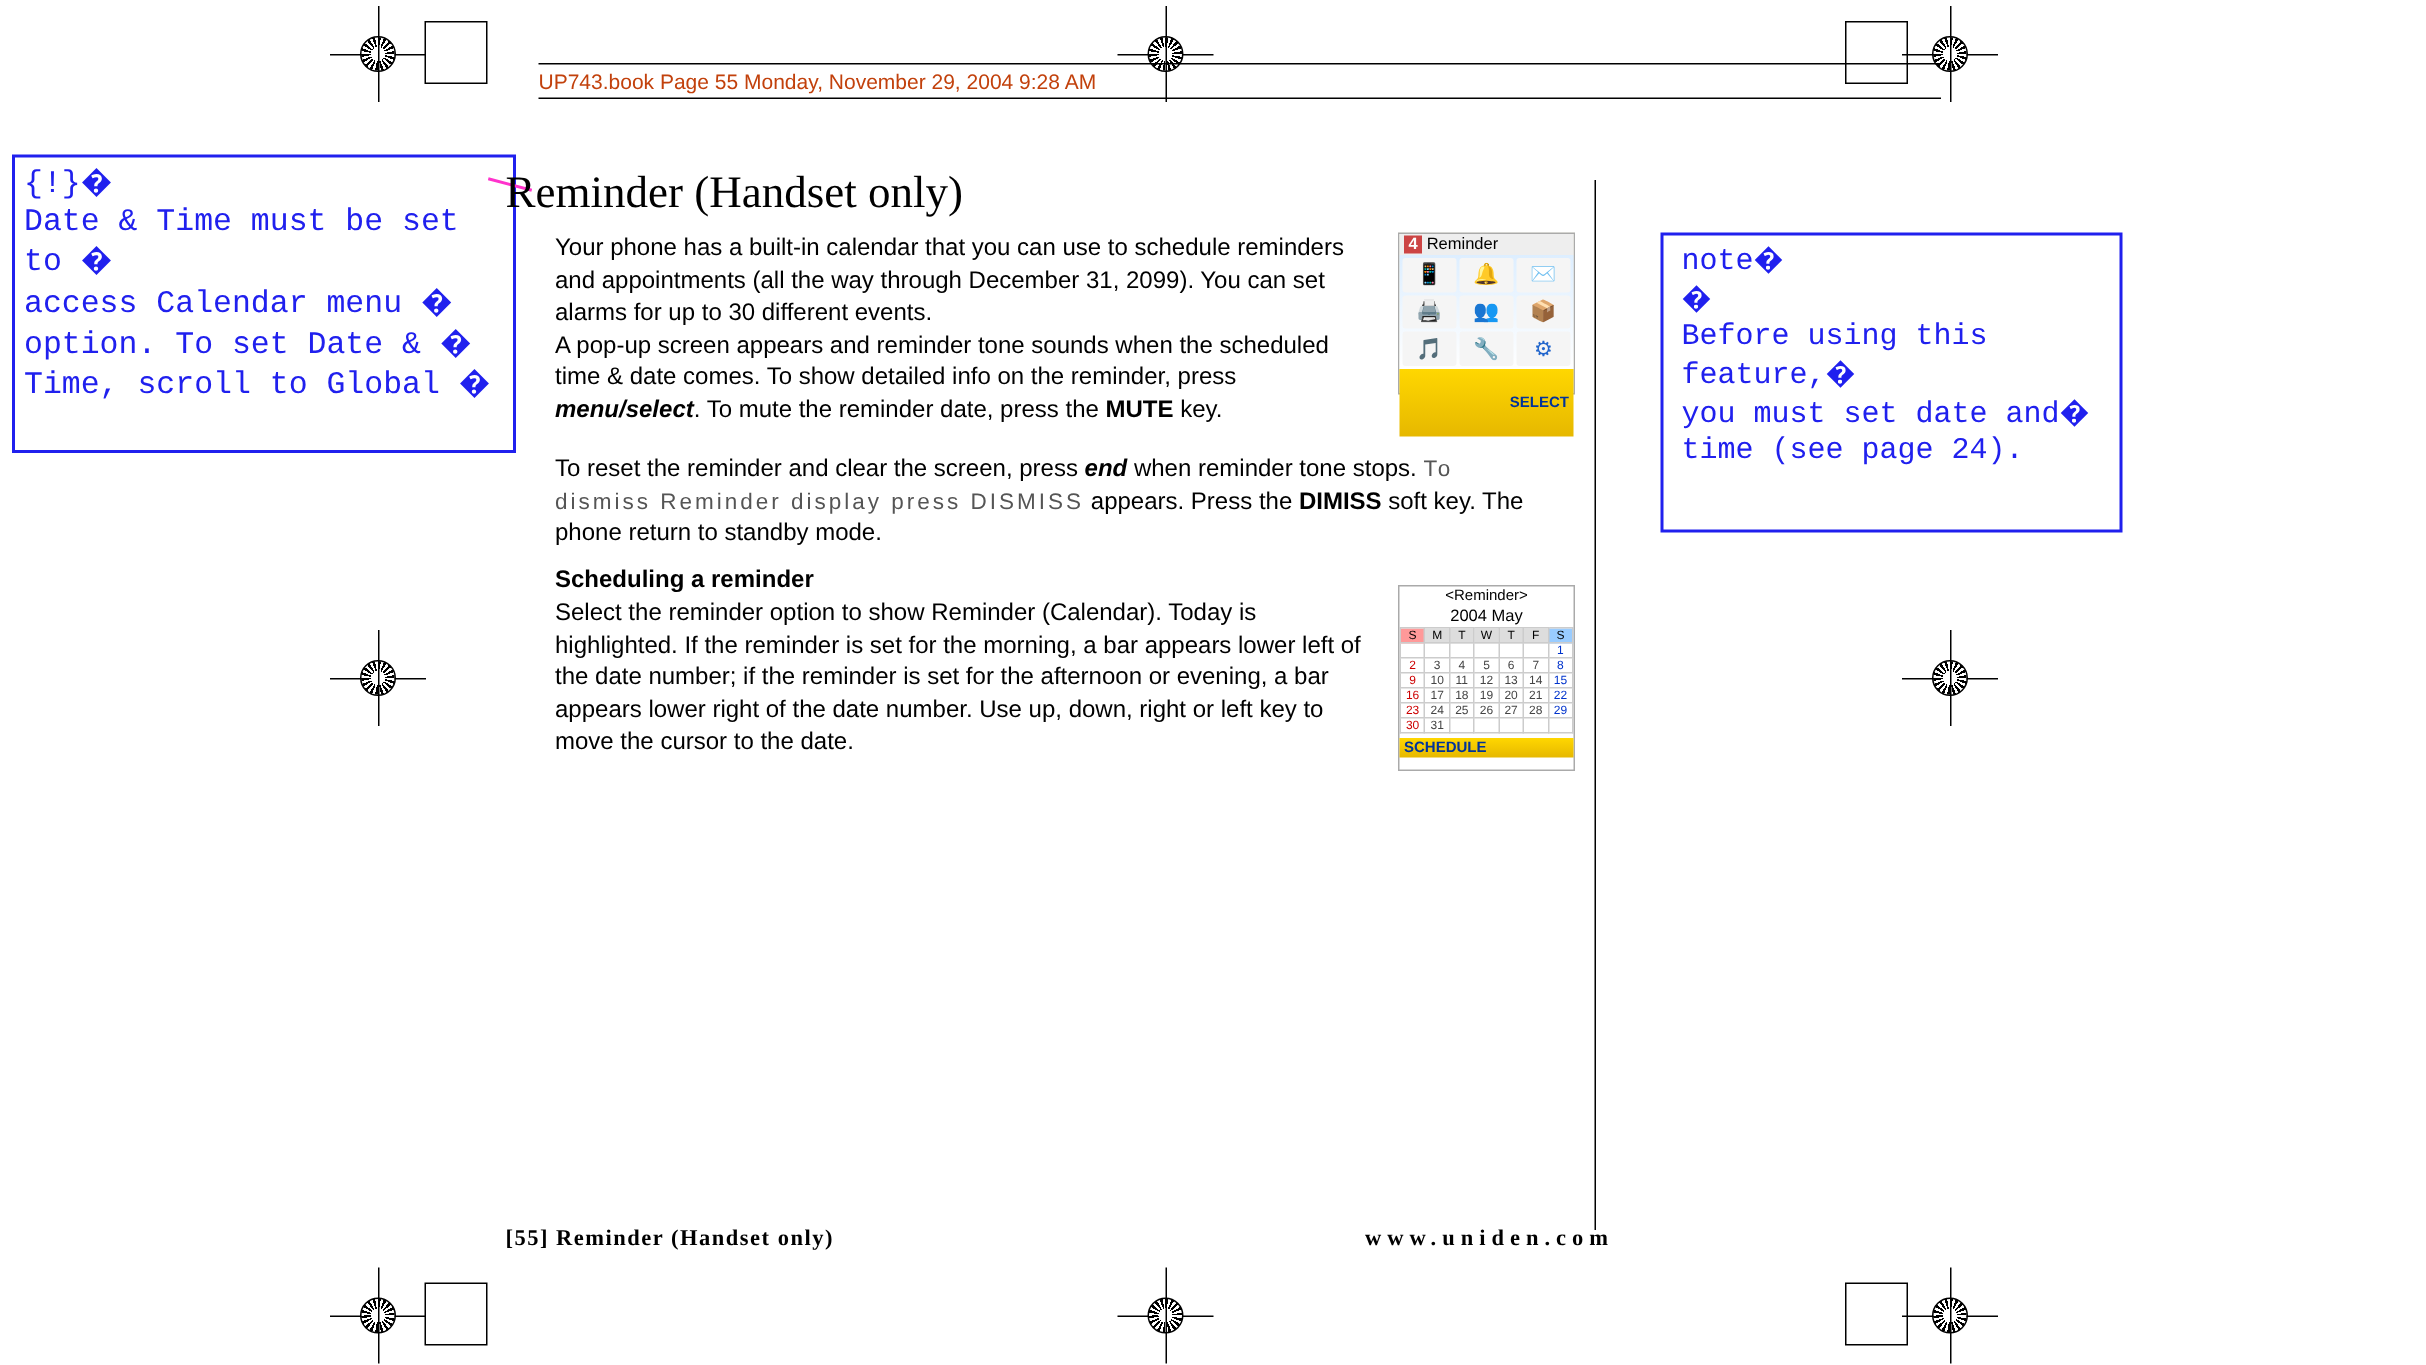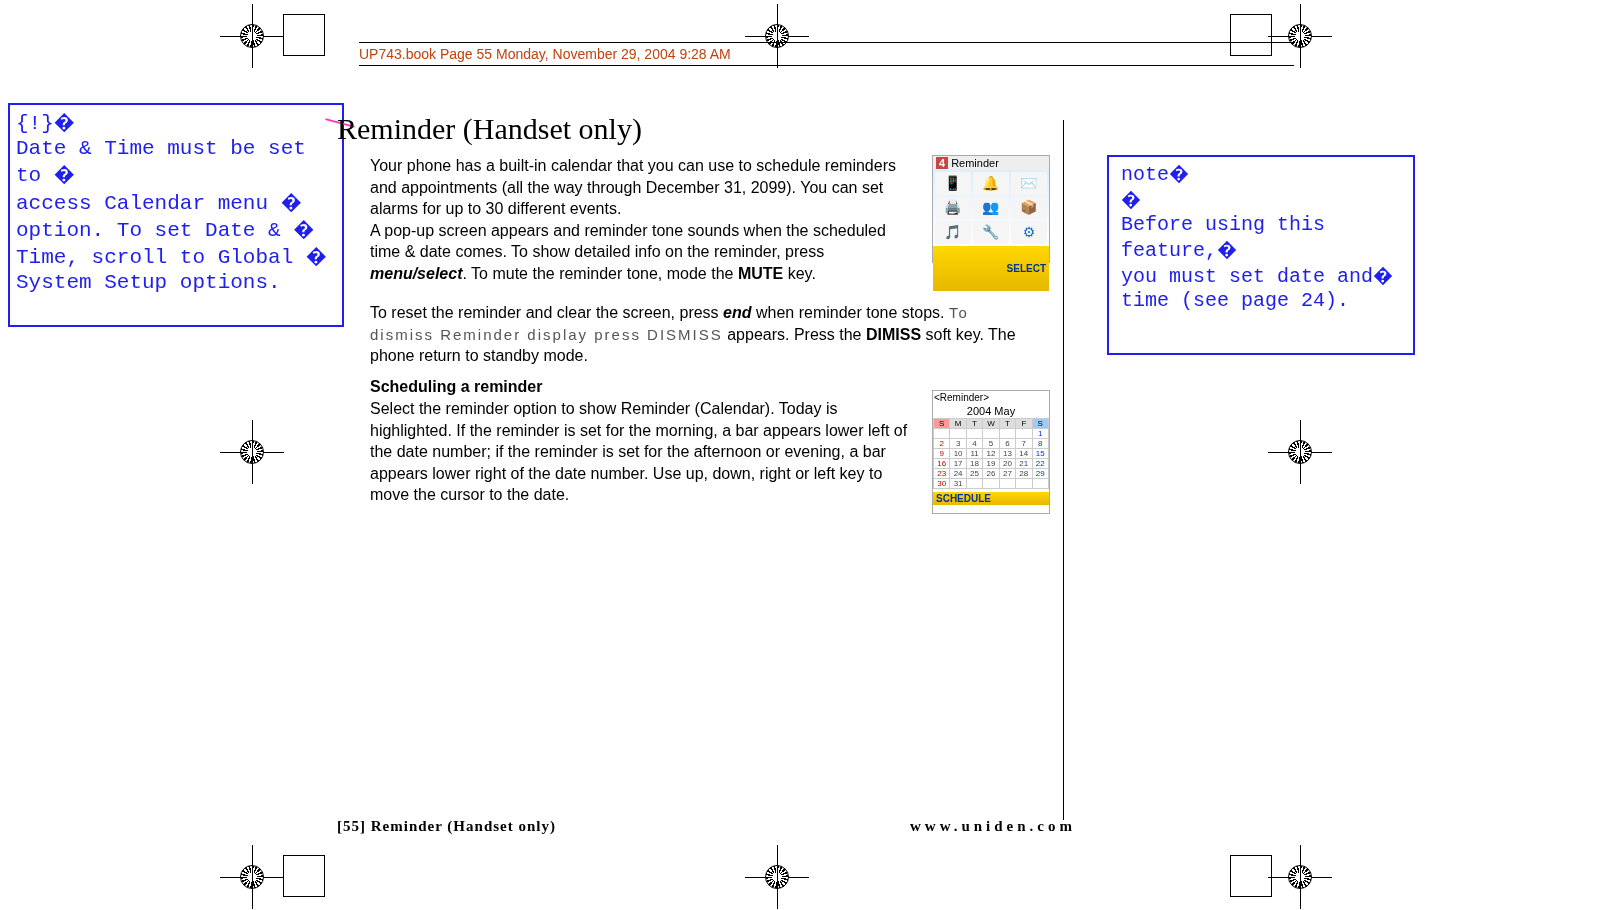--- a/index.html
+++ b/index.html
@@ -190,20 +190,21 @@
       top: 390px;
       left: 932px;
       width: 118px;
       height: 124px;
       border: 1px solid #aaa;
       background: #fff;
       font-family: Arial, sans-serif;
     }
     .screenshot2 .hdr {
       font-size:10px;
+      text-align:center;
       padding:1px;
     }
     .screenshot2 .month {
       font-size:11px;
       text-align:center;
       padding:1px;
     }
     .screenshot2 .cal {
       font-size:8px;
       width:100%;
@@ -290,38 +291,37 @@
   </div>
 
 <div class="header-line">UP743.book  Page 55  Monday, November 29, 2004  9:28 AM</div>
 
 <div class="annot-box-left">
   <span>{!}</span><span class="qmark">�</span><br>
   <span>Date &amp; Time must be set to </span><span class="qmark">�</span><br>
   <span>access Calendar menu </span><span class="qmark">�</span><br>
   <span>option. To set Date &amp; </span><span class="qmark">�</span><br>
   <span>Time, scroll to Global </span><span class="qmark">�</span><br>
-  <span>System Setup options.</span>
 </div>
 
 <div class="pinkline"></div>
 
 <div class="annot-box-right">
   <span>note</span><span class="qmark">�</span><br>
   <span class="qmark">�</span><br>
   <span>Before using this feature,</span><span class="qmark">�</span><br>
   <span>you must set date and</span><span class="qmark">�</span><br>
   <span>time (see page 24).</span>
 </div>
 
 <div class="main-title">Reminder (Handset only)</div>
 
 <div class="body-text para1">
   <span>Your phone has a built-in calendar that you can use to schedule reminders and appointments (all the way through December 31, 2099). You can set alarms for up to 30 different events.</span><br>
-  <span>A pop-up screen appears and reminder tone sounds when the scheduled time &amp; date comes. To show detailed info on the reminder, press </span><span class="em">menu/select</span><span>. To mute the reminder tone, mode the </span><span class="b">MUTE</span><span> key.</span>
+  <span>A pop-up screen appears and reminder tone sounds when the scheduled time &amp; date comes. To show detailed info on the reminder, press </span><span class="em">menu/select</span><span>. To mute the reminder date, press the </span><span class="b">MUTE</span><span> key.</span>
 </div>
 
 <div class="body-text para2">
   <span>To reset the reminder and clear the screen, press </span><span class="em">end</span><span> when reminder tone stops. </span><span class="lcd">To dismiss Reminder display press DISMISS</span><span> appears. Press the </span><span class="b">DIMISS</span><span> soft key. The phone return to standby mode.</span>
 </div>
 
 <div class="subhead">Scheduling a reminder</div>
 
 <div class="body-text para3">Select the reminder option to show Reminder (Calendar). Today is highlighted. If the reminder is set for the morning, a bar appears lower left of the date number; if the reminder is set for the afternoon or evening, a bar appears lower right of the date number. Use up, down, right or left key to move the cursor to the date.</div>
 

